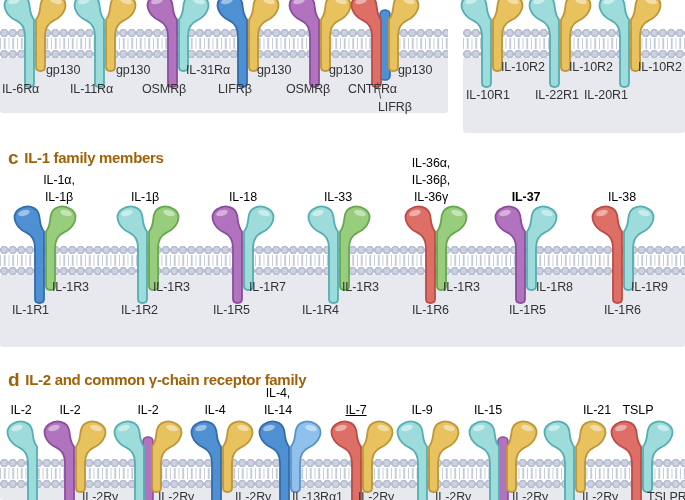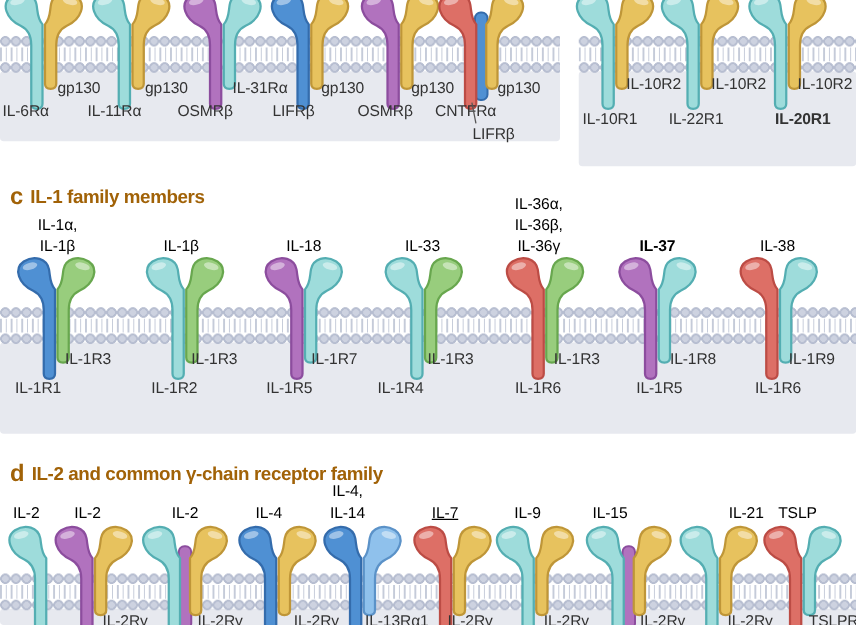--- a/index.html
+++ b/index.html
@@ -159,36 +159,36 @@
           <path d="M24 44C24 35 20.5 31 15.5 28.6C4 23.5 -0.5 11 8 5.2C16.5 -0.3 26.5 3 28.2 11.5C29.2 16.5 28.6 22.5 33 27.5L33 75Q33 79 28.5 79Q24 79 24 75Z" fill="#e7c25e" stroke="#bf9638" stroke-width="1.8" stroke-linejoin="round"></path>
           <ellipse cx="13" cy="9" rx="6" ry="2.8" fill="#ffffff" opacity="0.45" transform="rotate(-16 13 9)"></ellipse>
         </g>
       </svg>
     </div>
     <div class="rlab" style="left: 501px; top: 60px;">IL-10R2</div>
     <div class="rlab" style="left: 466px; top: 88px;">IL-10R1</div>
     <div class="rlab" style="left: 569px; top: 60px;">IL-10R2</div>
     <div class="rlab" style="left: 535px; top: 88px;">IL-22R1</div>
     <div class="rlab" style="left: 638px; top: 60px;">IL-10R2</div>
-    <div class="rlab" style="left: 620px; top: 88px; font-weight: bold;">IL-20R1</div>
+    <div class="rlab" style="left: 584px; top: 88px;">IL-20R1</div>
     <div class="cyto" style="left: 0px; top: 274px; width: 685px; height: 73px;"></div>
     <div class="mem" style="left: 0px; top: 245px; width: 685px;"></div>
     <div class="grp">
       <svg width="68" height="107" viewBox="0 0 68 107" style="position:absolute;left:11px;top:204px">
         <g>
           <path d="M24 44C24 35 20.5 31 15.5 28.6C4 23.5 -0.5 11 8 5.2C16.5 -0.3 26.5 3 28.2 11.5C29.2 16.5 28.6 22.5 33 27.5L33 95Q33 99 28.5 99Q24 99 24 95Z" fill="#4f90d3" stroke="#346cac" stroke-width="1.8" stroke-linejoin="round"></path>
           <ellipse cx="13" cy="9" rx="6" ry="2.8" fill="#ffffff" opacity="0.45" transform="rotate(-16 13 9)"></ellipse>
         </g>
         <g transform="translate(68,0) scale(-1,1)">
           <path d="M24 44C24 35 20.5 31 15.5 28.6C4 23.5 -0.5 11 8 5.2C16.5 -0.3 26.5 3 28.2 11.5C29.2 16.5 28.6 22.5 33 27.5L33 82Q33 86 28.5 86Q24 86 24 82Z" fill="#98cd7d" stroke="#68a74e" stroke-width="1.8" stroke-linejoin="round"></path>
           <ellipse cx="13" cy="9" rx="6" ry="2.8" fill="#ffffff" opacity="0.45" transform="rotate(-16 13 9)"></ellipse>
         </g>
       </svg>
     </div>
-    <div class="cytlab" style="left: 46px; top: 206px;">IL-1α,
+    <div class="cytlab" style="left: 59px; top: 206px;">IL-1α,
 IL-1β</div>
     <div class="grp">
       <svg width="68" height="107" viewBox="0 0 68 107" style="position:absolute;left:114px;top:204px">
         <g>
           <path d="M24 44C24 35 20.5 31 15.5 28.6C4 23.5 -0.5 11 8 5.2C16.5 -0.3 26.5 3 28.2 11.5C29.2 16.5 28.6 22.5 33 27.5L33 95Q33 99 28.5 99Q24 99 24 95Z" fill="#9edcdb" stroke="#54aeb2" stroke-width="1.8" stroke-linejoin="round"></path>
           <ellipse cx="13" cy="9" rx="6" ry="2.8" fill="#ffffff" opacity="0.45" transform="rotate(-16 13 9)"></ellipse>
         </g>
         <g transform="translate(68,0) scale(-1,1)">
           <path d="M24 44C24 35 20.5 31 15.5 28.6C4 23.5 -0.5 11 8 5.2C16.5 -0.3 26.5 3 28.2 11.5C29.2 16.5 28.6 22.5 33 27.5L33 82Q33 86 28.5 86Q24 86 24 82Z" fill="#98cd7d" stroke="#68a74e" stroke-width="1.8" stroke-linejoin="round"></path>
           <ellipse cx="13" cy="9" rx="6" ry="2.8" fill="#ffffff" opacity="0.45" transform="rotate(-16 13 9)"></ellipse>

